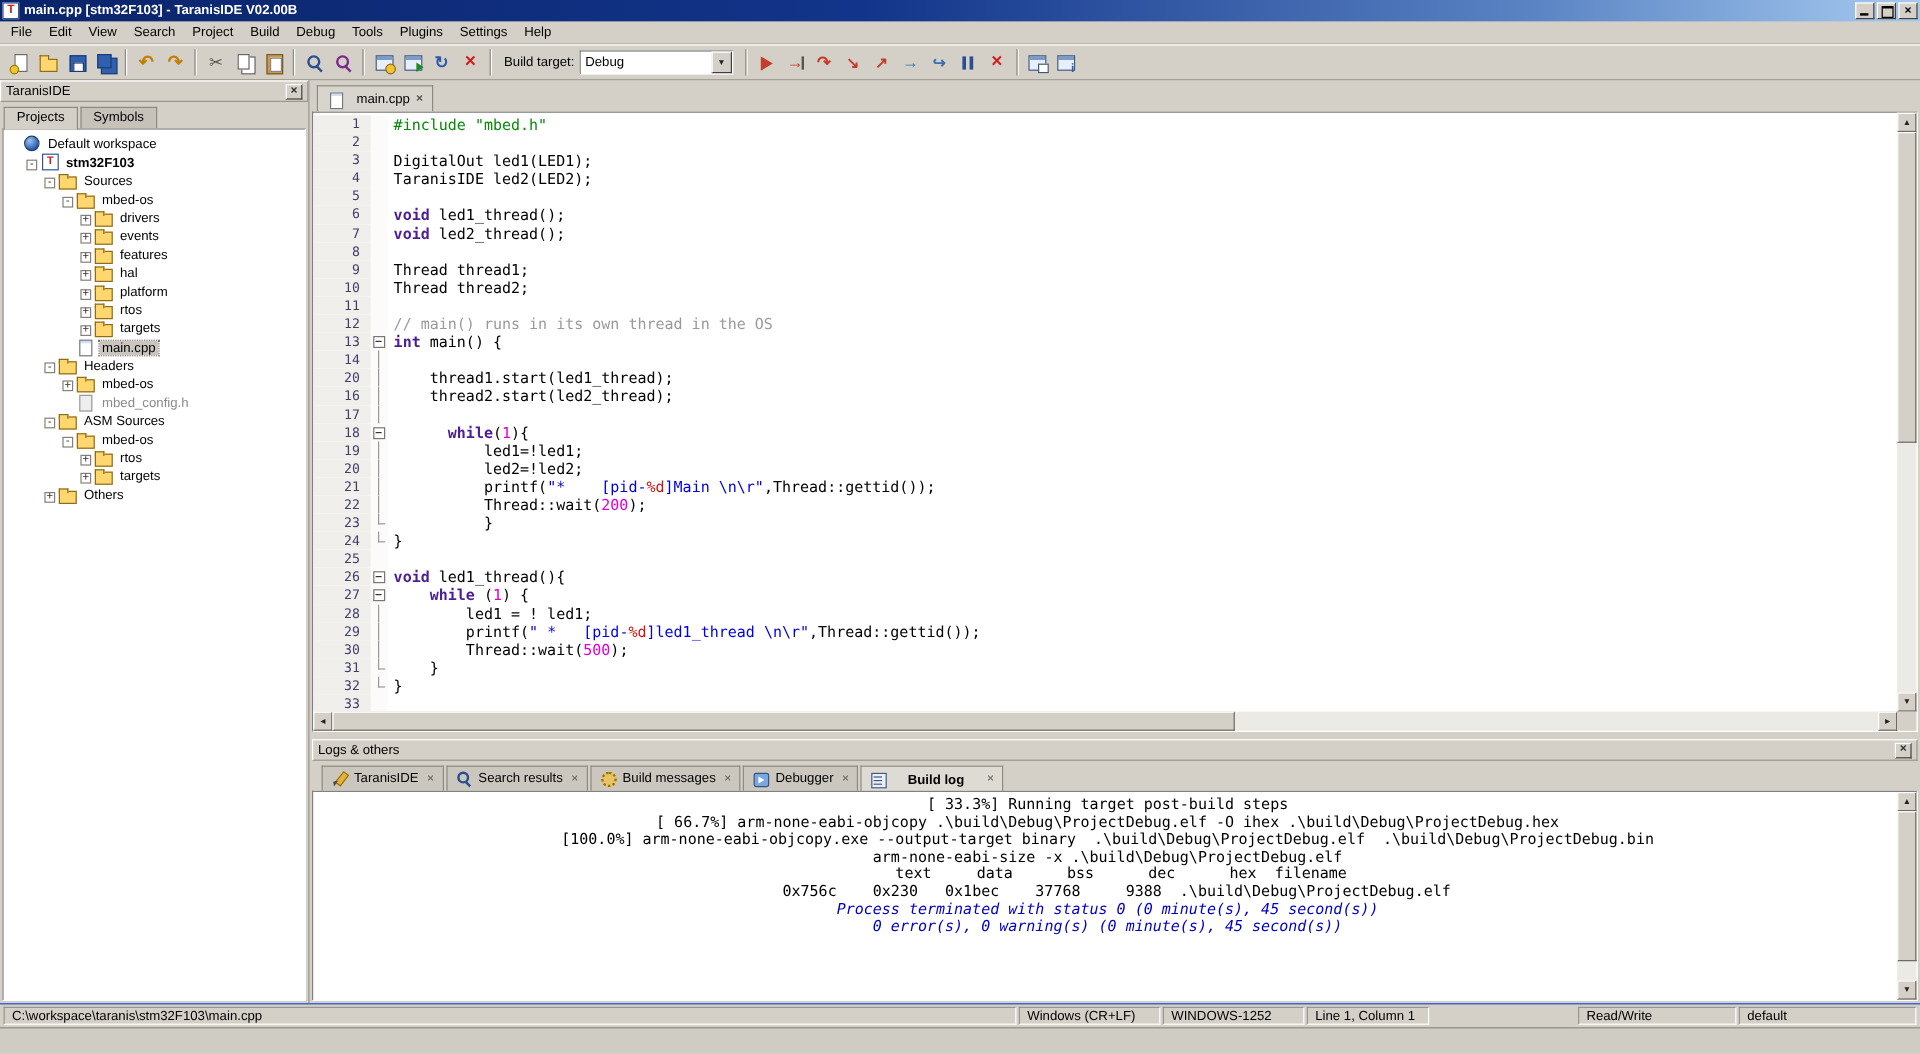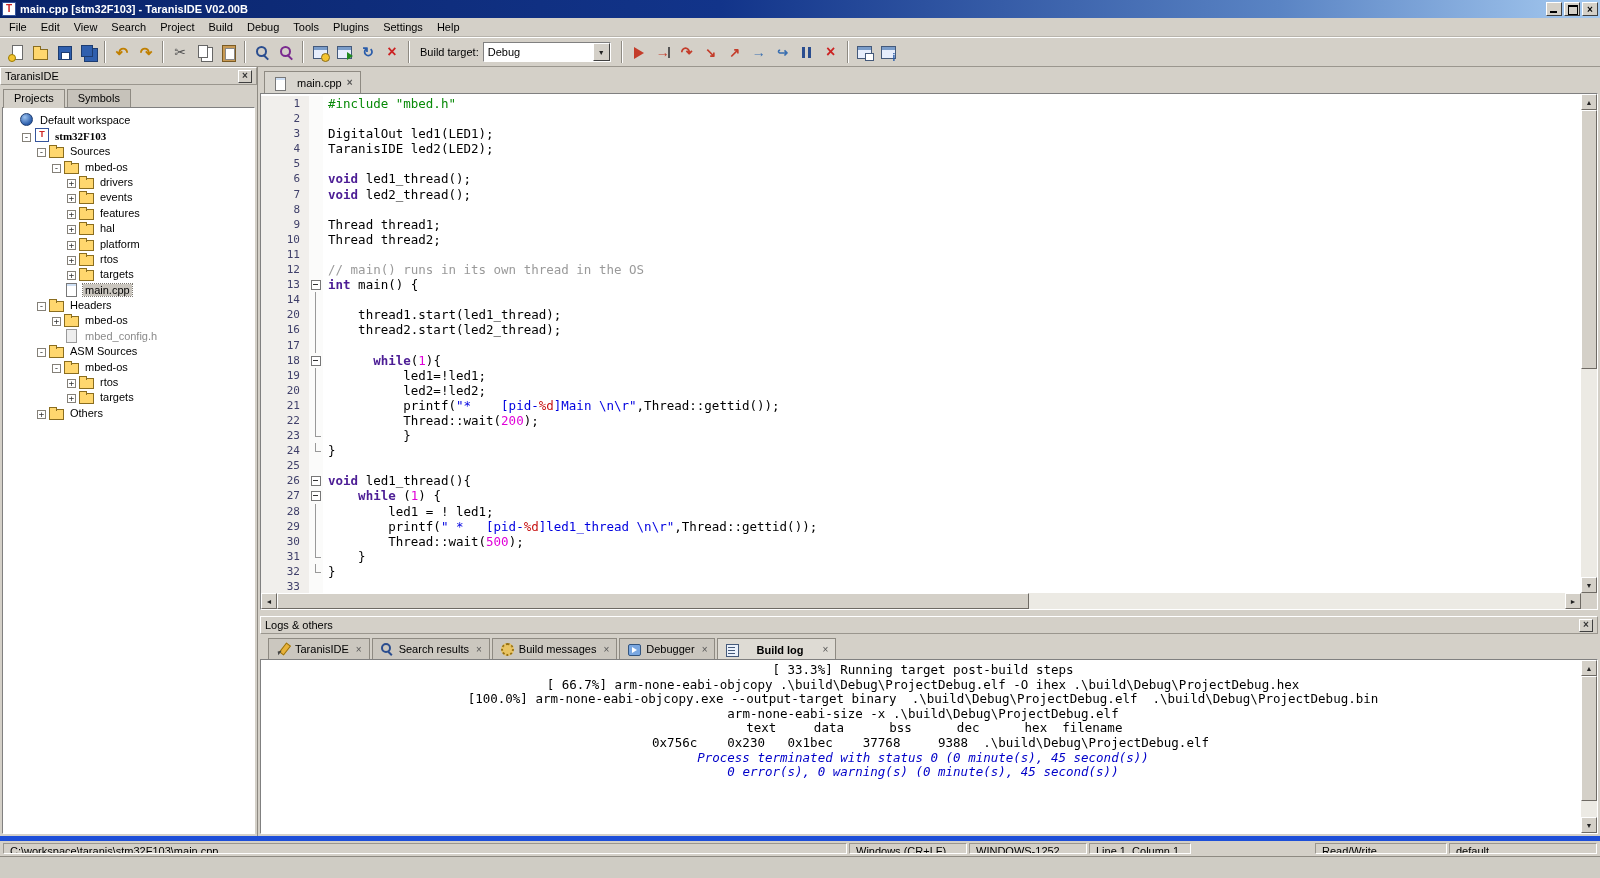--- a/index.html
+++ b/index.html
@@ -100,21 +100,21 @@
   .tico { width:15px; height:14px; position:relative; flex:none; margin-right:4px; }
   .tico.folder::before { content:""; position:absolute; left:0; top:4px; width:13px; height:9px; background:#ffd76e; border:1px solid #8a6d1f; }
   .tico.folder::after  { content:""; position:absolute; left:0; top:2px; width:6px; height:3px; background:#ffd76e; border:1px solid #8a6d1f; border-bottom:none; }
   .tico.file::before { content:""; position:absolute; left:2px; top:1px; width:9px; height:12px; background:#fff; border:1px solid #777; box-shadow:inset 0 2px 0 #cfe0f5; }
   .tico.file-gray::before { content:""; position:absolute; left:2px; top:1px; width:9px; height:12px; background:#eee; border:1px solid #999; }
   .tico.workspace::before { content:""; position:absolute; left:1px; top:1px; width:11px; height:11px; border-radius:50%;
     background:radial-gradient(circle at 35% 30%, #9cc3f0, #2a5caa 70%); border:1px solid #1d3c70; }
   .tico.project::before { content:"T"; position:absolute; left:1px; top:0; width:12px; height:12px; background:#fff;
     border:1px solid #34549c; color:#cc2222; font-weight:bold; font-size:9px; line-height:11px; text-align:center; }
   .tlabel { padding:0 2px; }
-  .tlabel.bold { font-weight:bold;font-family:Liberation Serif, serif; }
+  .tlabel.bold { font-weight:bold; }
   .tlabel.dim { color:#8a8a8a; }
   .tlabel.selected { background:#cac6bf; outline:1px dotted #7a766e; }
 
   
   .rightcol { flex:1; display:flex; flex-direction:column; min-width:0; background:#d4d0c8; }
   .ed-tabs { height:26px; flex:none; display:flex; align-items:flex-end; padding:4px 0 0 6px; }
   .ed-tab { display:flex; align-items:center; gap:5px; padding:3px 8px; height:22px; background:#d8d5ce;
     border:1px solid #8e8a82; border-bottom:none; }
   .tab-x { color:#555; font-size:10px; font-weight:bold; }
 
@@ -163,21 +163,21 @@
   .lico.build-log::after { content:""; position:absolute; left:3px; top:4px; width:7px; height:1px; background:#44597a; box-shadow:0 3px 0 #44597a, 0 6px 0 #44597a; }
   .logs-body { flex:1; position:relative; border:1px solid; border-color:#808080 #fff #fff #808080; background:#fff; min-height:0; }
   .logs-content { position:absolute; inset:0 16px 0 0; overflow:hidden; padding:3px 0 0 4px;
     font-family:"DejaVu Sans Mono", monospace; font-size:12.5px; }
   .logline { white-space:pre; line-height:14.6px;text-align:center; }
   .logline.status { color:#0000c8; font-style:italic; }
   .logs-vs { bottom:0; }
   .logs-vs .sb-thumb { height:72%; }
 
   
-  .statusbar { height:20px; flex:none; display:flex; align-items:stretch; background:#d4d0c8; padding:1px 2px; border-top:5px solid #1d4ed8; }
+  .statusbar { height:20px; flex:none; display:flex; align-items:stretch; background:#d4d0c8; padding:1px 2px; border-top:1px solid #1d4ed8; }
   .sfield { border:1px solid; border-color:#9a968e #fff #fff #9a968e; margin:1px; padding:1px 6px; white-space:nowrap; overflow:hidden; }
   .sfield.grow { flex:1; }
   .sfield:nth-child(2){ width:118px; } .sfield:nth-child(3){ width:118px; } .sfield:nth-child(4){ width:102px; }
   .sfield:nth-child(5){ width:120px;margin-top:18px; } .sfield:nth-child(6){ width:132px; } .sfield:nth-child(7){ width:148px; }
 
   
   .taskstrip { height:22px; flex:none; background:#cfccc4; border-top:1px solid #8e8a82; }
 </style>
 </head>
 <body>

